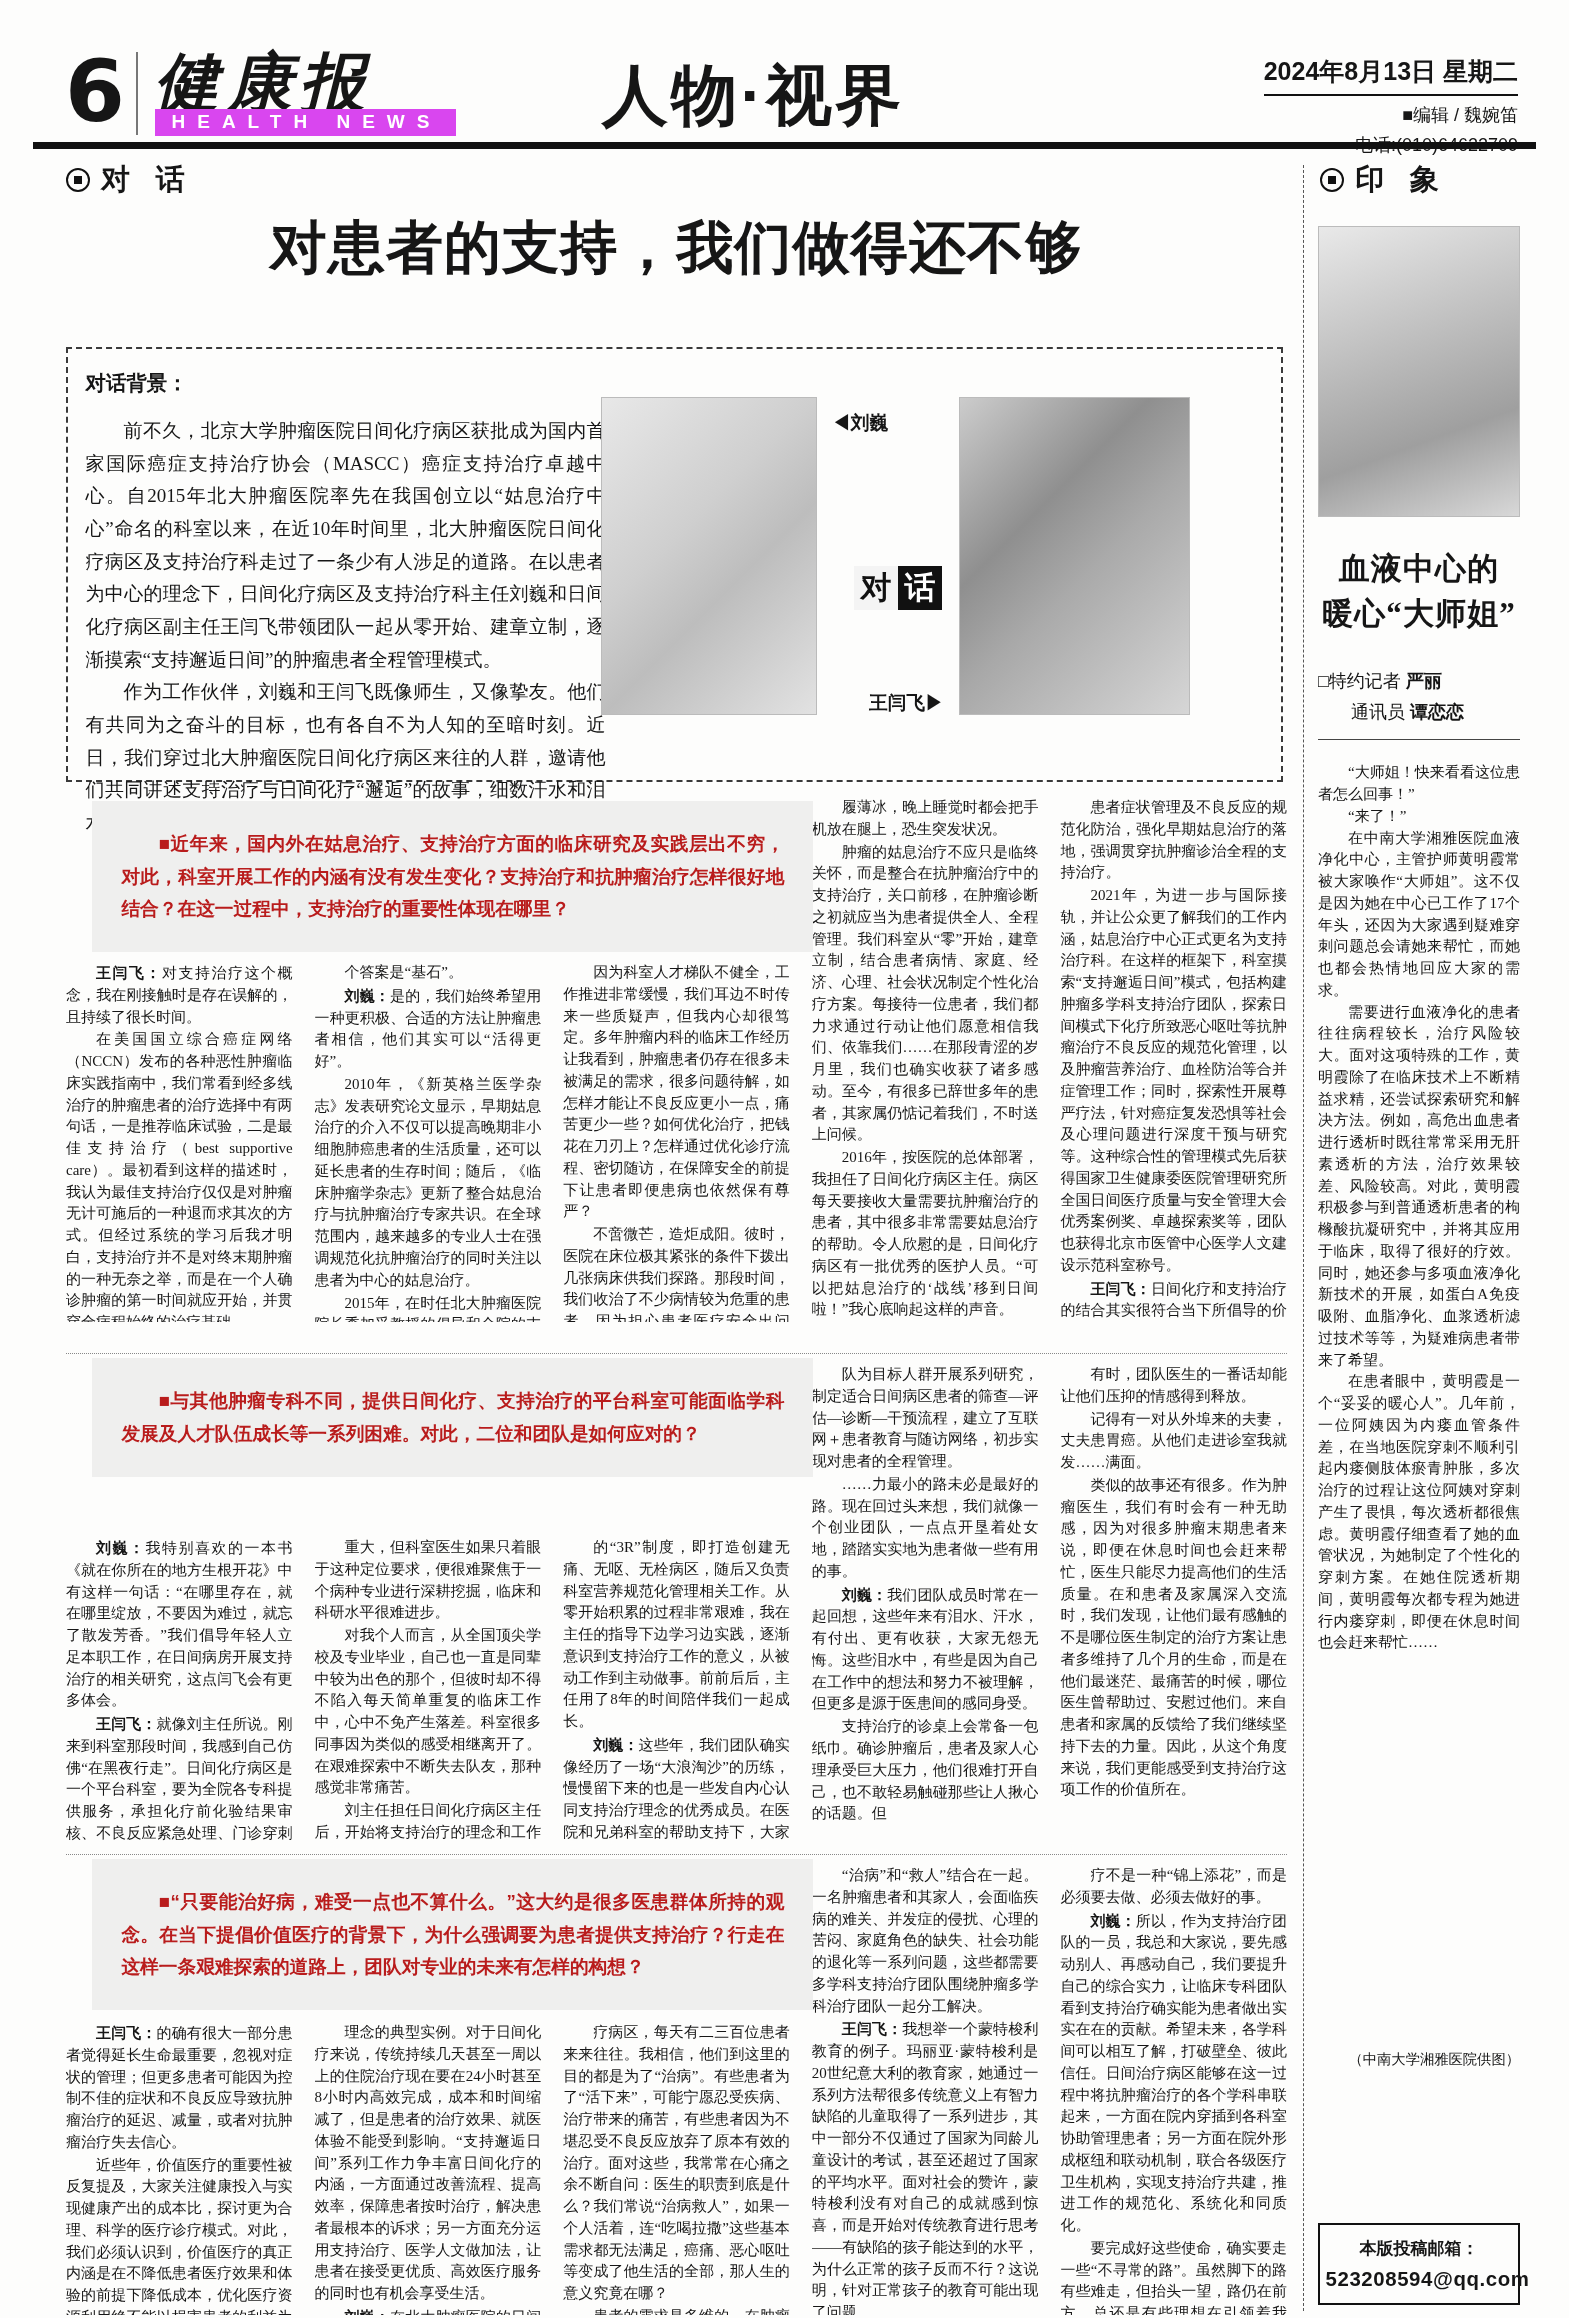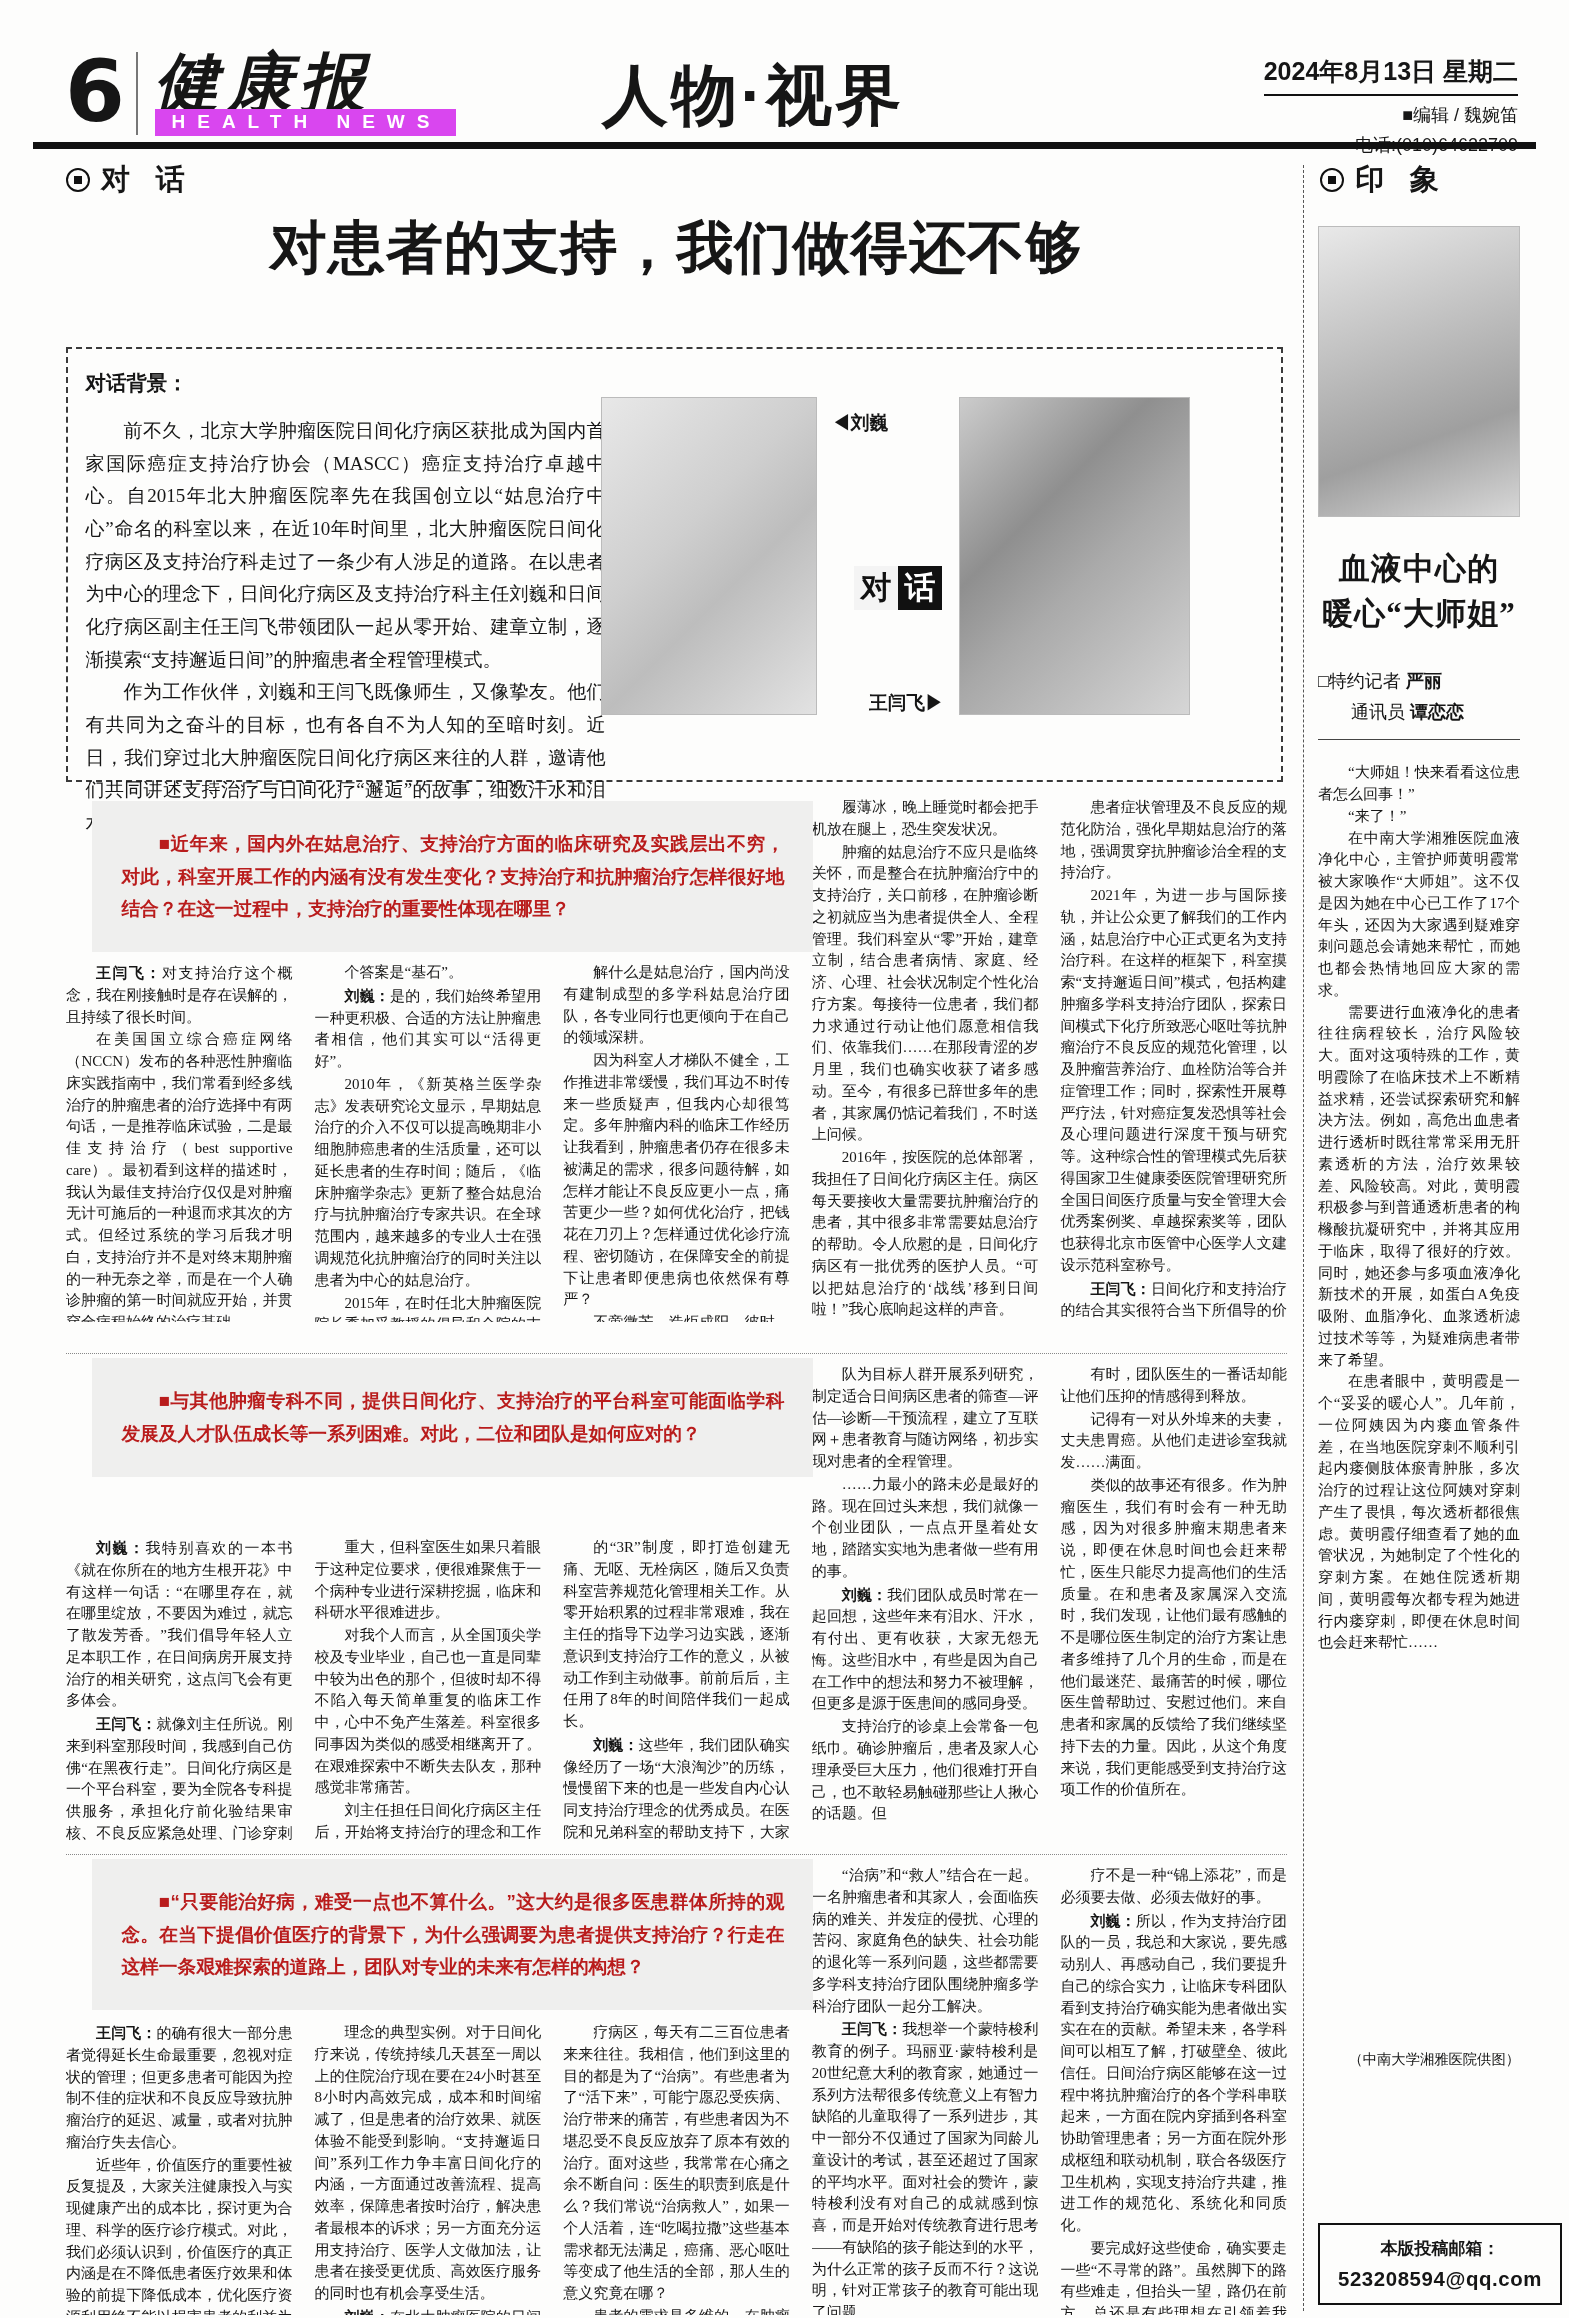--- a/index.html
+++ b/index.html
@@ -63,21 +63,21 @@
   .side { position:absolute; left:1318px; top:160px; width:202px; }
   .side-badge { position:static; margin-left:2.2px; }
   .side-photo { width:202px; height:291px; margin-top:26.4px; background:linear-gradient(160deg,#e9e9e9 0%,#c4c4c4 35%,#9f9f9f 70%,#d8d8d8 100%); border:0.6px solid #bbb; }
   .side-title { margin-top:30px; text-align:center; font-size:31px; font-weight:900; line-height:1.45; letter-spacing:1.1px; font-family:Liberation Serif, serif; }
   .side-byline { margin-top:29px; font-size:18px; line-height:1.7; padding-bottom:12px; border-bottom:1.7px solid #444; font-family:"Liberation Sans",sans-serif; }
   .side-byline .n { font-weight:bold; }
   .side-byline div:nth-child(2) { padding-left:33px; }
   .side-body { margin-top:22px; height:1282px; overflow:hidden; font-size:15px; line-height:1.45; }
   .side-body p { text-align:justify; text-indent:2em; }
   .side-credit { text-align:right; font-size:14.3px; margin-top:5.5px; }
-  .mailbox { position:absolute; left:1318px; top:2223px; width:244px; border:2.2px solid #111; padding:12px 5.5px; text-align:center; font-family:"Liberation Sans",sans-serif; }
+  .mailbox { position:absolute; left:1318px; top:2223px; width:202px; border:2.2px solid #111; padding:12px 5.5px; text-align:center; font-family:"Liberation Sans",sans-serif; }
   .mailbox .lbl { font-size:17px; font-weight:bold; }
   .mailbox .eml { font-size:20.4px; font-weight:bold; margin-top:7.7px; letter-spacing:0.6px; }
 </style>
 </head>
 <body>
 
 <div class="page">
 
   <div class="hdr-pagenum">6</div>
   <div class="hdr-vrule"></div>
@@ -124,21 +124,20 @@
             <p><b>王闫飞：</b>对支持治疗这个概念，我在刚接触时是存在误解的，且持续了很长时间。</p>
             <p>在美国国立综合癌症网络（NCCN）发布的各种恶性肿瘤临床实践指南中，我们常看到经多线治疗的肿瘤患者的治疗选择中有两句话，一是推荐临床试验，二是最佳支持治疗（best supportive care）。最初看到这样的描述时，我认为最佳支持治疗仅仅是对肿瘤无计可施后的一种退而求其次的方式。但经过系统的学习后我才明白，支持治疗并不是对终末期肿瘤的一种无奈之举，而是在一个人确诊肿瘤的第一时间就应开始，并贯穿全病程始终的治疗基础。</p>
           </div>
         <div class="col c2">
             <p>个答案是“基石”。</p>
             <p><b>刘巍：</b>是的，我们始终希望用一种更积极、合适的方法让肿瘤患者相信，他们其实可以“活得更好”。</p>
             <p>2010年，《新英格兰医学杂志》发表研究论文显示，早期姑息治疗的介入不仅可以提高晚期非小细胞肺癌患者的生活质量，还可以延长患者的生存时间；随后，《临床肿瘤学杂志》更新了整合姑息治疗与抗肿瘤治疗专家共识。在全球范围内，越来越多的专业人士在强调规范化抗肿瘤治疗的同时关注以患者为中心的姑息治疗。</p>
             <p>2015年，在时任北大肿瘤医院院长季加孚教授的倡导和全院的支持下，医院在业内率先创立“姑息治疗中心”。当时，我们面临的最大挑战是公众不了</p>
           </div>
         <div class="col c3">
-            <p>解什么是姑息治疗，国内尚没有建制成型的多学科姑息治疗团队，各专业同行也更倾向于在自己的领域深耕。</p>
             <p>因为科室人才梯队不健全，工作推进非常缓慢，我们耳边不时传来一些质疑声，但我内心却很笃定。多年肿瘤内科的临床工作经历让我看到，肿瘤患者仍存在很多未被满足的需求，很多问题待解，如怎样才能让不良反应更小一点，痛苦更少一些？如何优化治疗，把钱花在刀刃上？怎样通过优化诊疗流程、密切随访，在保障安全的前提下让患者即便患病也依然保有尊严？</p>
             <p>不啻微芒，造炬成阳。彼时，医院在床位极其紧张的条件下拨出几张病床供我们探路。那段时间，我们收治了不少病情较为危重的患者，因为担心患者医疗安全出问题，我每天都如</p>
           </div>
         <div class="col c4">
             <p>履薄冰，晚上睡觉时都会把手机放在腿上，恐生突发状况。</p>
             <p>肿瘤的姑息治疗不应只是临终关怀，而是整合在抗肿瘤治疗中的支持治疗，关口前移，在肿瘤诊断之初就应当为患者提供全人、全程管理。我们科室从“零”开始，建章立制，结合患者病情、家庭、经济、心理、社会状况制定个性化治疗方案。每接待一位患者，我们都力求通过行动让他们愿意相信我们、依靠我们……在那段青涩的岁月里，我们也确实收获了诸多感动。至今，有很多已辞世多年的患者，其家属仍惦记着我们，不时送上问候。</p>
             <p>2016年，按医院的总体部署，我担任了日间化疗病区主任。病区每天要接收大量需要抗肿瘤治疗的患者，其中很多非常需要姑息治疗的帮助。令人欣慰的是，日间化疗病区有一批优秀的医护人员。“可以把姑息治疗的‘战线’移到日间啦！”我心底响起这样的声音。</p>
             <p>但这时，新的问题又出现了。不少人简单地认为日间化疗病区的工作就是“看输液的”，从事的工作缺少技术含量和获得感，姑息治疗同样是新兴方向，因而人才流失问题严重。</p>
           </div>
         <div class="col c5">

